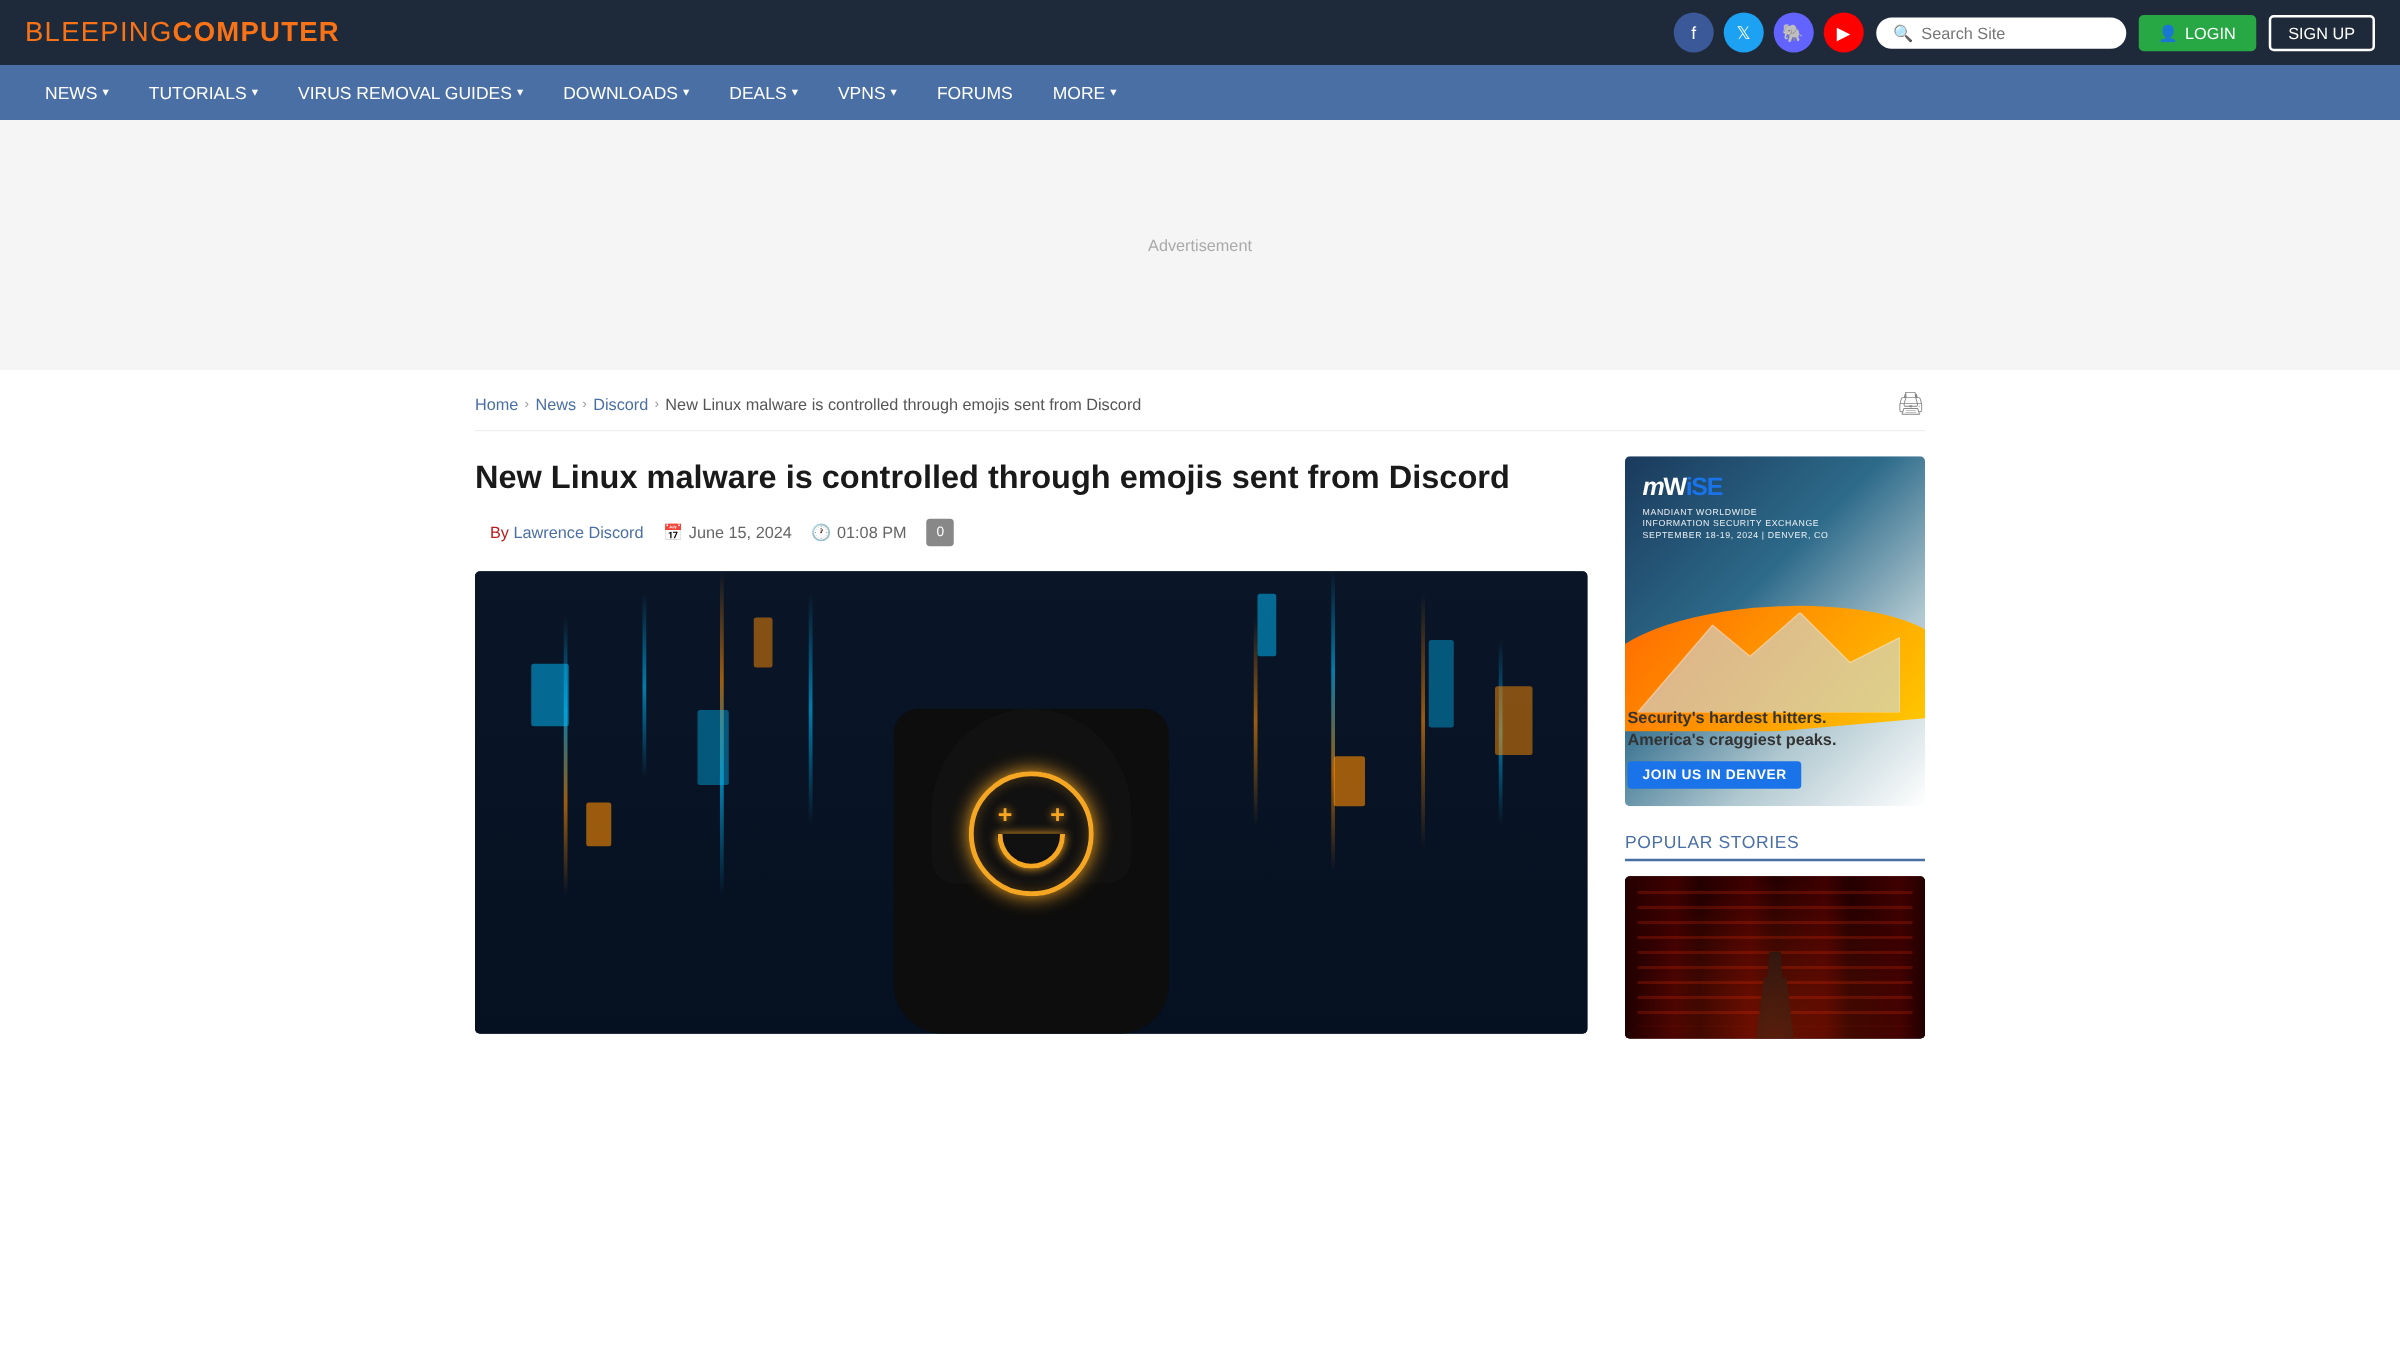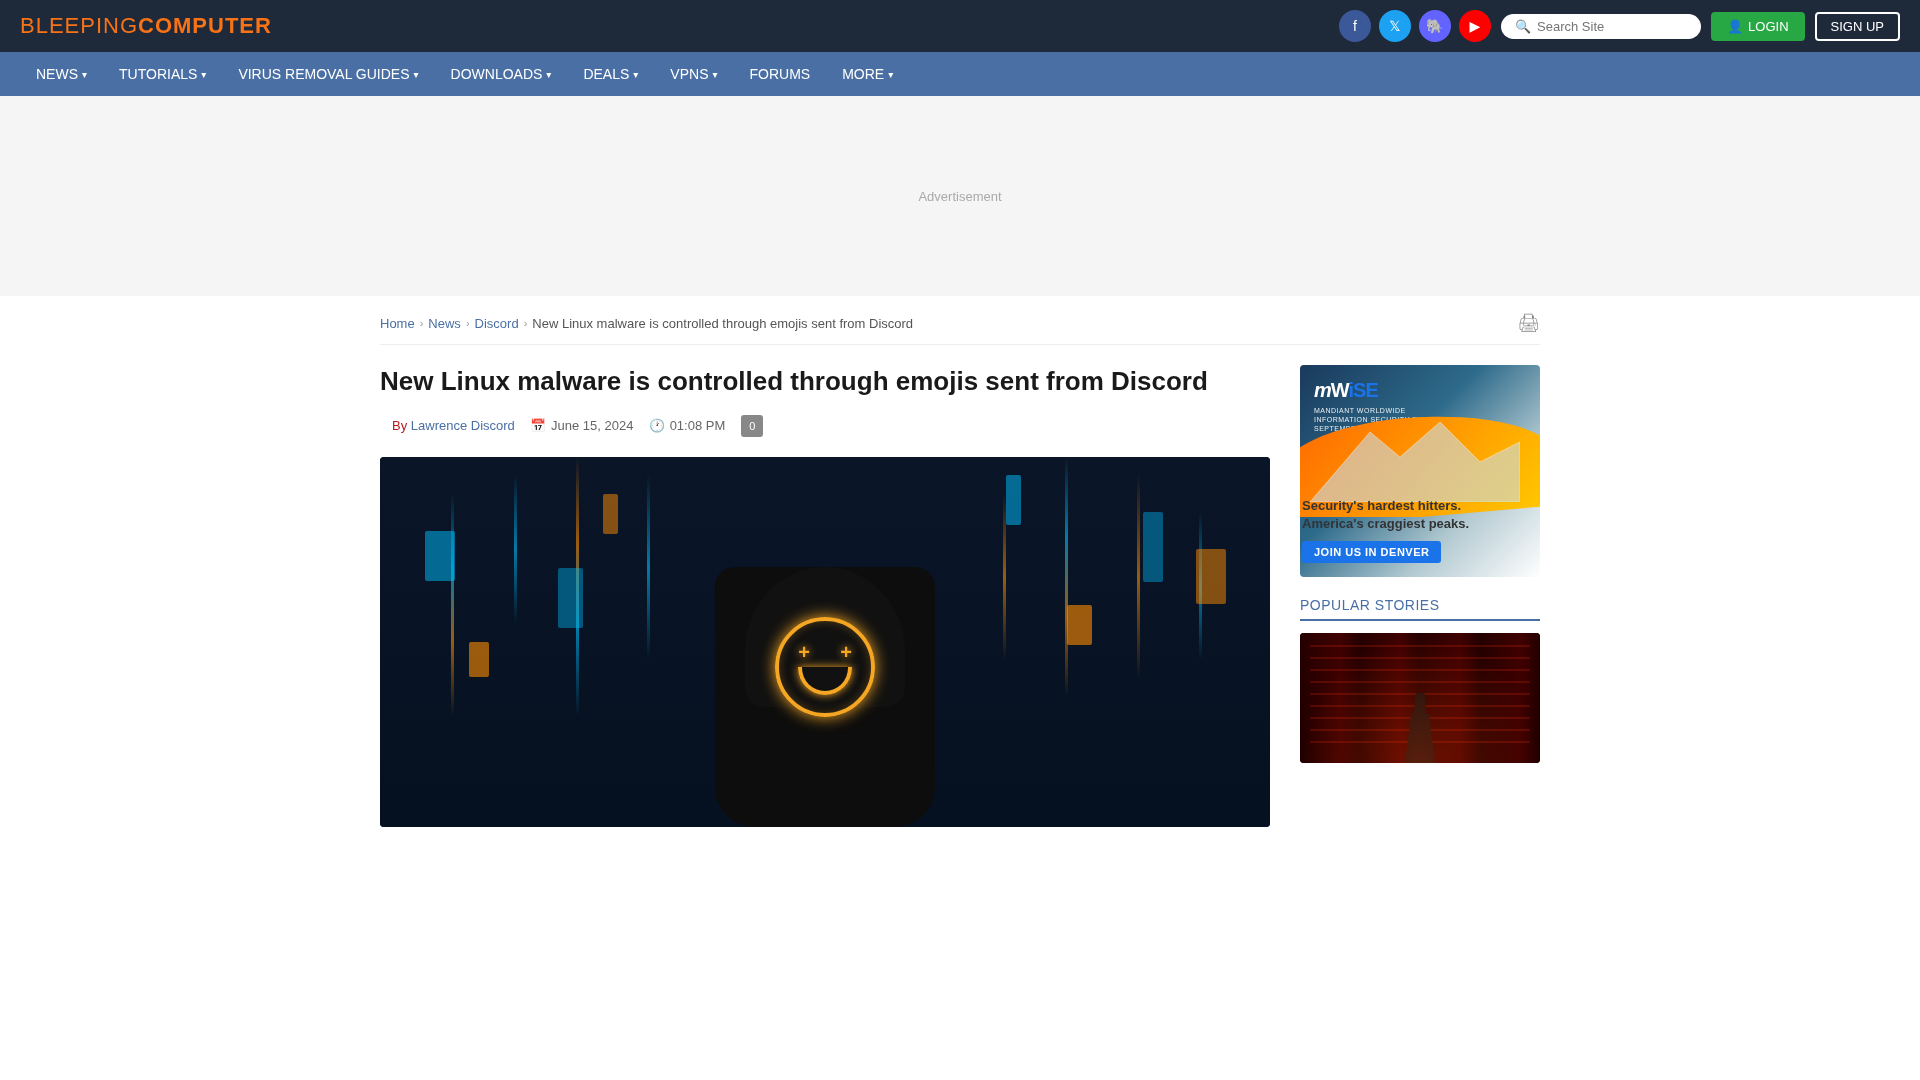--- a/index.html
+++ b/index.html
@@ -312,21 +312,21 @@
       height: 28px;
       border: 4px solid #f5a623;
       border-top: none;
       border-radius: 0 0 50px 50px;
       box-shadow: 0 0 8px #f5a623;
     }
 
     
     .ad-sidebar {
       width: 240px;
-      height: 212px;
+      height: 280px;
       border-radius: 4px;
       overflow: hidden;
       margin-bottom: 20px;
       position: relative;
     }
     .ad-bg {
       width: 100%;
       height: 100%;
       background: linear-gradient(135deg, #1a3a5c 0%, #2d6a8a 40%, #b0c8d0 70%, #fff 100%);
       position: relative;

